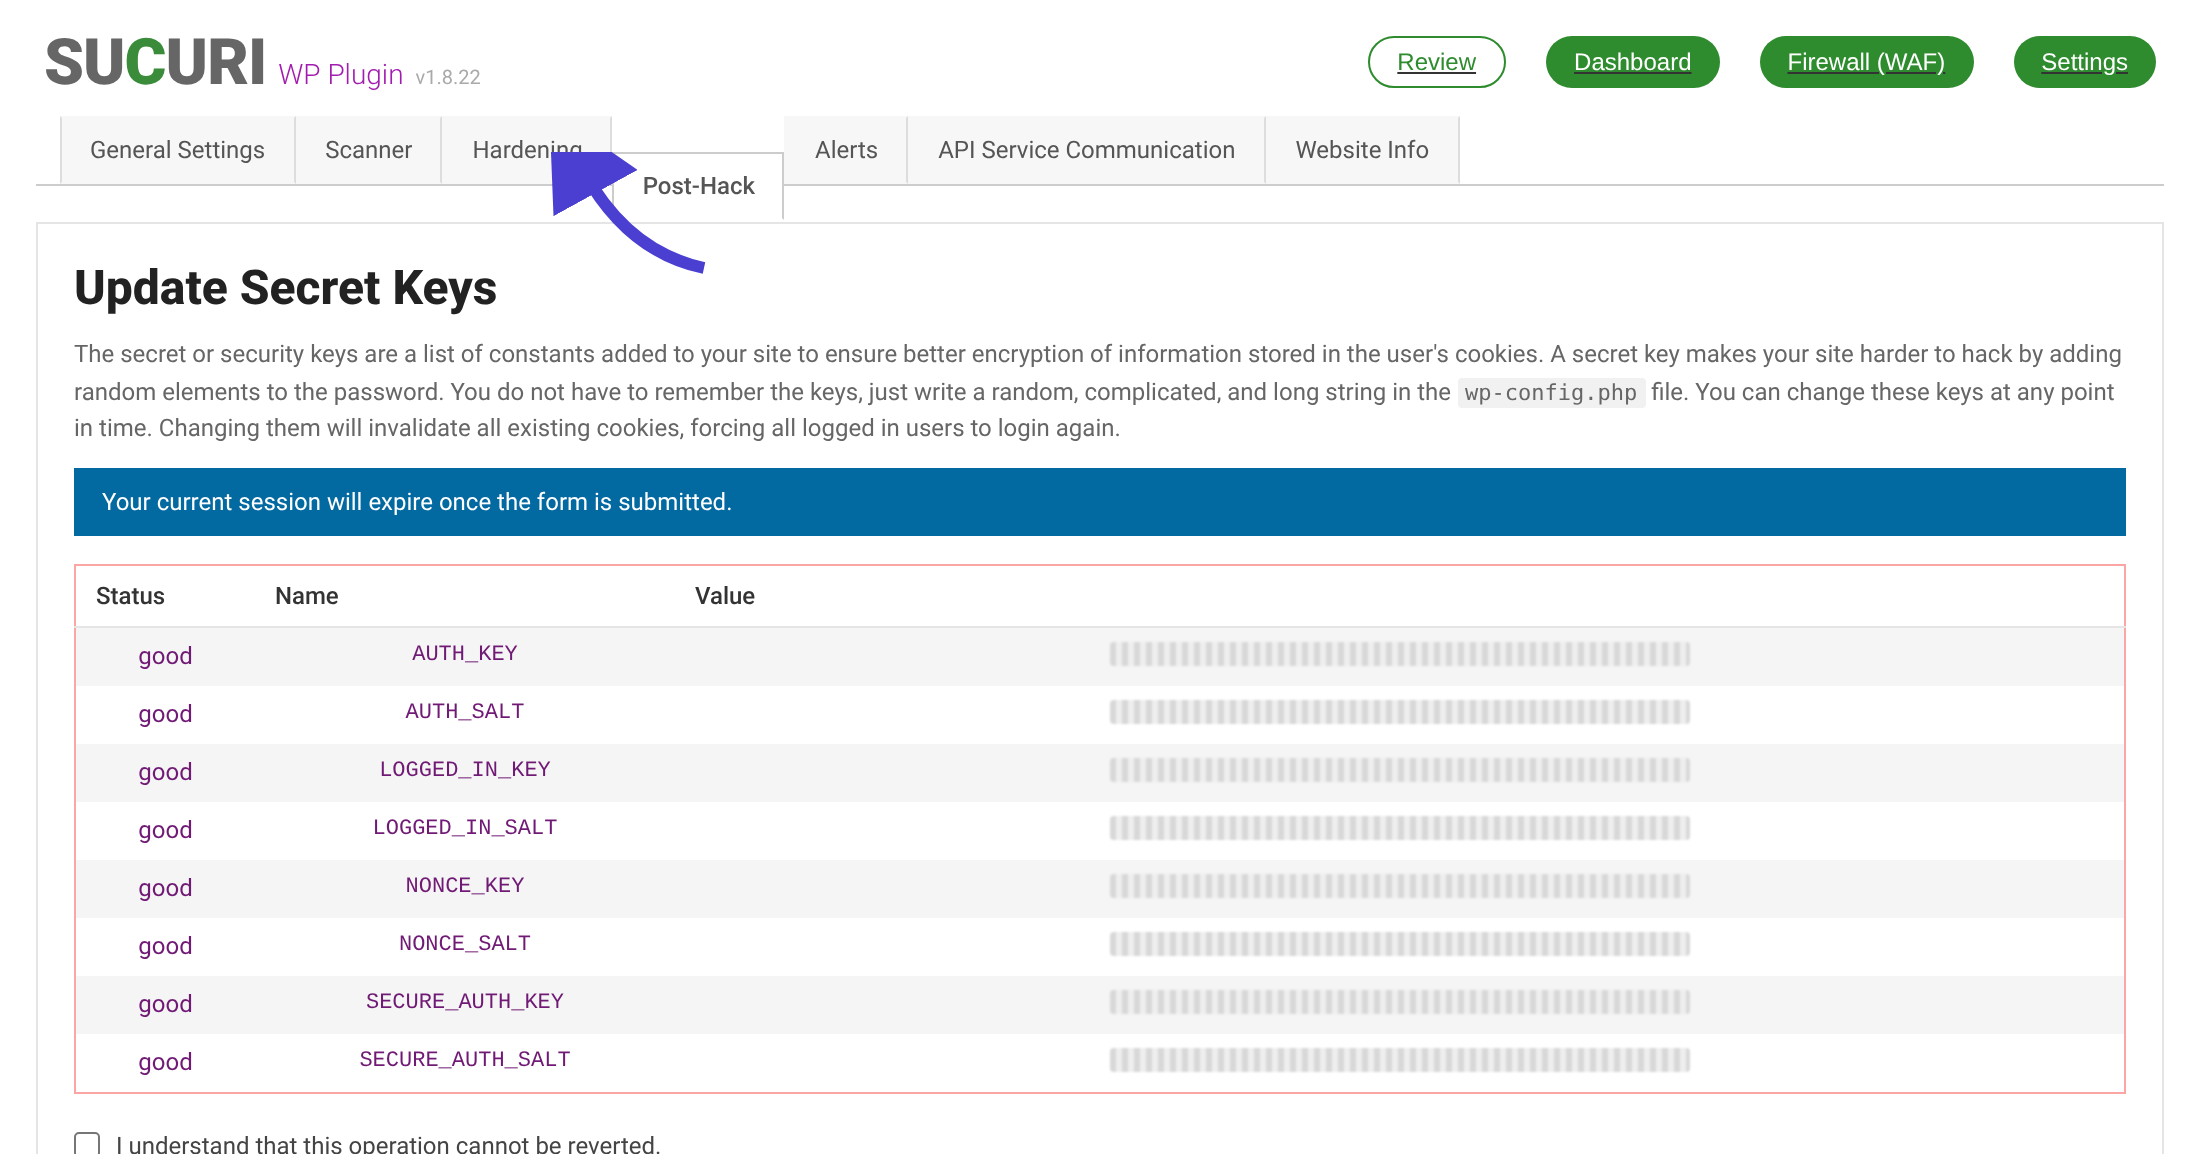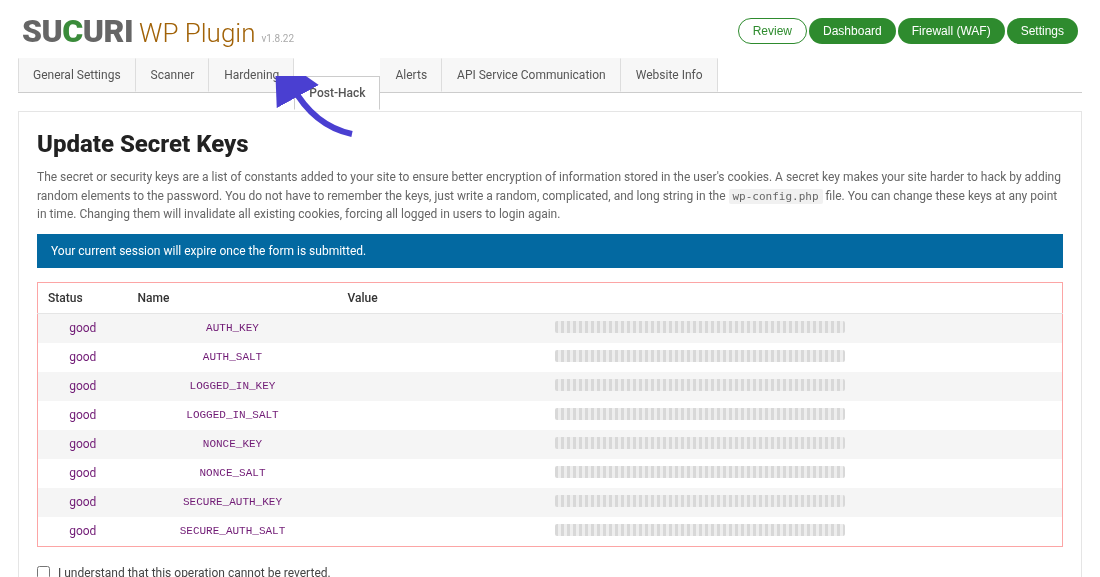--- a/index.html
+++ b/index.html
@@ -1,29 +1,29 @@
 <!DOCTYPE html>
 <html><head>
 <meta charset="utf-8">
 <style>
 * { margin: 0; padding: 0; box-sizing: border-box; }
 body { font-family: -apple-system, BlinkMacSystemFont, "Segoe UI", Roboto, Arial, sans-serif; background: #fff; color: #333; font-size: 13px; width: 1100px; }
 .top { display: flex; justify-content: space-between; align-items: center; padding: 12px 22px 8px 22px; }
 .brand { display: flex; align-items: baseline; gap: 6px; }
 .logo { font-size: 32px; font-weight: 900; letter-spacing: -0.5px; color: #666; text-transform: uppercase; }
 .logo .green { color: #3a8b3a; }
-.plugin-name { font-size: 26px; font-weight: 300; color: #a16207; }
+.plugin-name { font-size: 14px; font-weight: 300; color: #a21caf; }
 .version { font-size: 10px; color: #aaa; }
-.top-buttons { display: flex; gap: 2px; }
+.top-buttons { display: flex; gap: 20px; text-decoration: underline; }
 .btn { padding: 5px 14px; border-radius: 14px; font-size: 12px; cursor: pointer; border: none; color: #fff; }
 .btn.review { background: #fff; border: 1px solid #2e8b2e; color: #2e8b2e; }
 .btn.green { background: #2e8b2e; }
 .tabs { display: flex; border-bottom: 1px solid #ccc; margin: 0 18px; position: relative; }
 .tab { padding: 9px 14px; font-size: 12px; color: #555; cursor: pointer; border: 1px solid transparent; background: #f7f7f7; border-right: 1px solid #ddd; }
-.tab:first-child { border-left: 1px solid #ddd; }
+.tab:first-child { border-left: 1px solid #ddd; margin-left: 12px; }
 .tab.active { background: #fff; border: 1px solid #ccc; border-bottom-color: #fff; position: relative; top: 18px; font-weight: 500; }
 .arrow { position: absolute; left: 256px; top: 18px; pointer-events: none; }
 .panel { margin: 18px; border: 1px solid #e5e5e5; background: #fff; padding: 18px 18px 22px 18px; }
 .panel h2 { font-size: 24px; font-weight: 800; margin-bottom: 10px; color: #222; }
 .desc { font-size: 12px; color: #666; line-height: 1.55; margin-bottom: 10px; }
 .desc code { background: #f1f1f1; padding: 1px 4px; border-radius: 2px; font-size: 11px; }
 .alert { background: #0369a1; color: #fff; padding: 10px 14px; font-size: 12px; margin-bottom: 14px; }
 table { width: 100%; border-collapse: collapse; border: 1px solid #fca5a5; }
 th { text-align: left; padding: 8px 10px; font-size: 12px; font-weight: 500; border-bottom: 1px solid #e5e5e5; background: #fff; }
 td { padding: 7px 10px; font-size: 12px; color: #701a75; text-align: center; }

